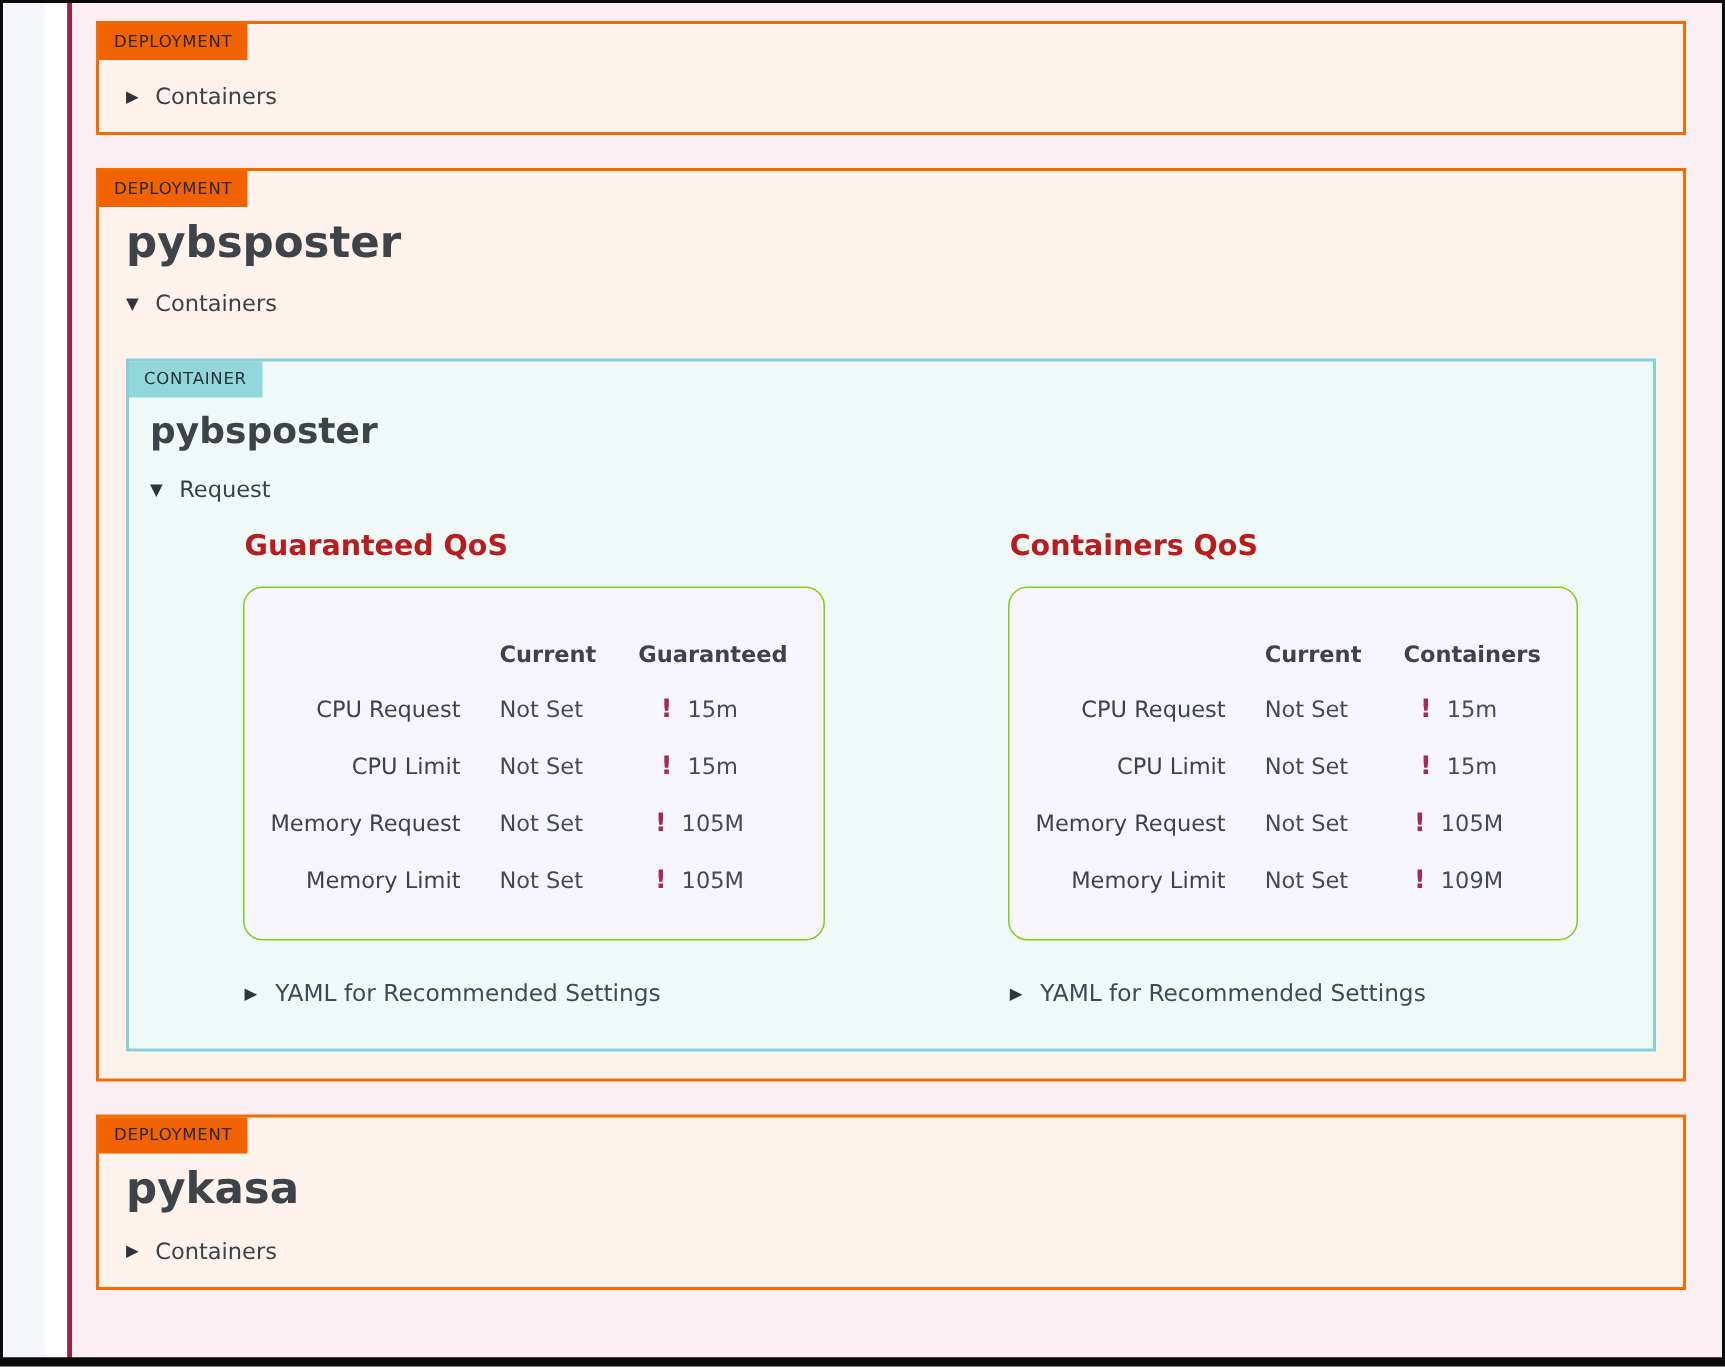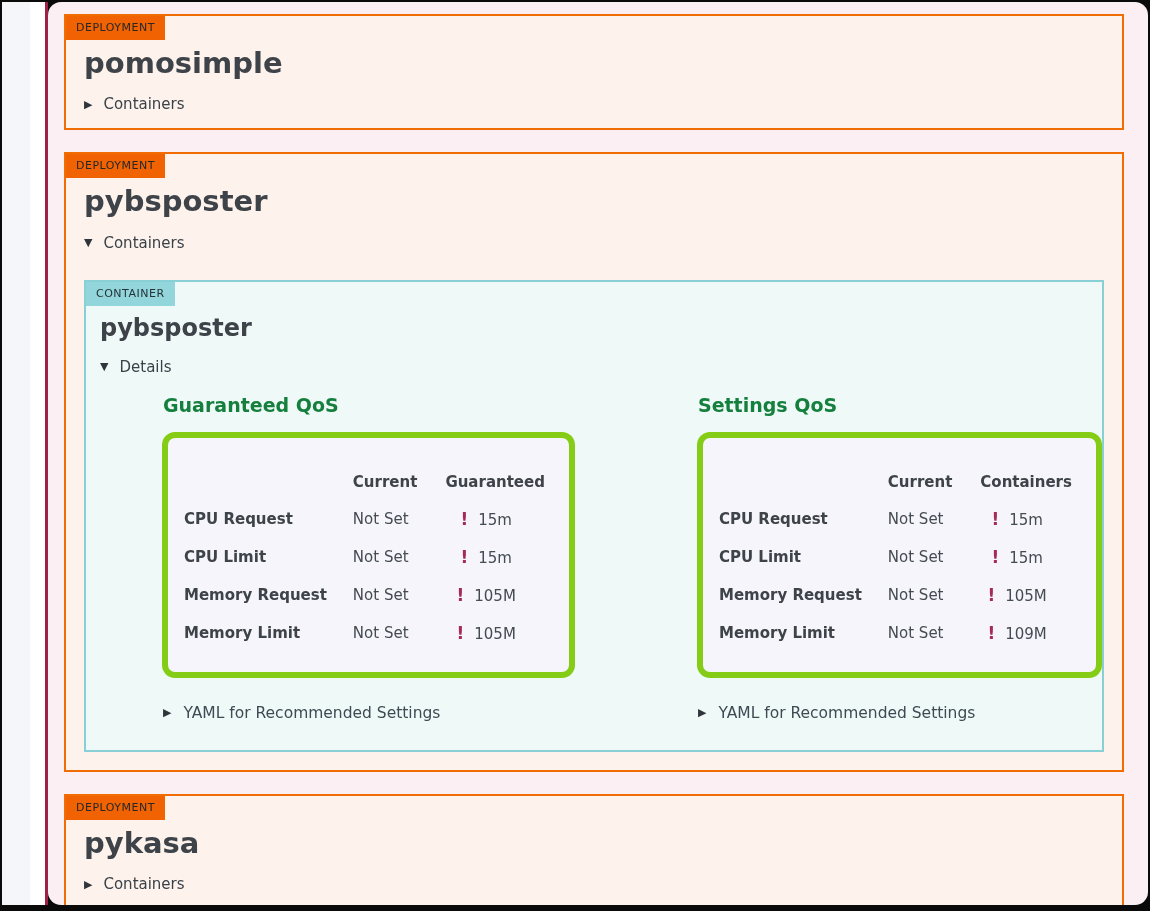--- a/index.html
+++ b/index.html
@@ -16,21 +16,20 @@
     overflow: hidden;
   }
   .gutter-a { width: 28px; background: #F4F6FA; }
   .gutter-b { width: 15px; background: #FFFFFF; }
   .ns-accent { width: 3px; background: #A02048; }
   .ns {
     flex: 1;
     background: #FBEFF3;
     padding: 12px 24px 0 16px;
     overflow: hidden;
-    border-radius: 13px;
   }
 
   
   .dep-card {
     border: 2px solid #F16C02;
     background: #FDF3EC;
     margin-bottom: 22px;
   }
   .badge {
     display: inline-block;
@@ -79,35 +78,36 @@
   
   .qos-row {
     display: flex;
     align-items: flex-start;
     margin: 18px 0 0 76px;
     gap: 122px;
   }
   .qos-title {
     font-size: 19px;
     font-weight: 700;
-    color: #15803d;
+    color: #b91c1c;
     margin: 0 0 16px 1px;
   }
   .qos-panel {
     display: inline-block;
-    border: 6px solid #84cc16;
+    border: 1px solid #84cc16;
     border-radius: 13px;
     background: #F5F5FB;
     padding: 26px 24px 20px 16px;
   }
   table { border-collapse: collapse; }
   th, td { font-size: 15px; color: #454B52; vertical-align: middle; }
   th { font-weight: 700; color: #3E4349; padding-bottom: 20px; }
   .col-label {
-    font-weight: 700;
+    text-align: right;
+    font-weight: 400;
     color: #3E4349;
     padding: 9px 12px 9px 0;
     min-width: 140px;
   }
   .col-current { text-align: left; padding: 9px 0 9px 14px; min-width: 78px; }
   .col-rec { text-align: center; padding: 9px 0 9px 10px; white-space: nowrap; }
   th.col-rec { padding-left: 28px; }
   .warn {
     color: #A62A56;
     font-weight: 800;
@@ -130,41 +130,40 @@
 
 <div class="window">
   <div class="gutter-a"></div>
   <div class="gutter-b"></div>
   <div class="ns-accent"></div>
 
   <div class="ns">
 
     <div class="dep-card">
       <span class="badge">DEPLOYMENT</span>
-      <div class="dep-title">pomosimple</div>
       <div class="toggle-row">
         <span class="tri">▶</span>
         <span>Containers</span>
       </div>
     </div>
 
     <div class="dep-card">
       <span class="badge">DEPLOYMENT</span>
       <div class="dep-title">pybsposter</div>
       <div class="toggle-row">
         <span class="tri">▼</span>
         <span>Containers</span>
       </div>
 
       <div class="container-card">
         <span class="badge teal">CONTAINER</span>
         <div class="container-title">pybsposter</div>
         <div class="toggle-row details-row">
           <span class="tri">▼</span>
-          <span>Details</span>
+          <span>Request</span>
         </div>
 
         <div class="qos-row">
 
           <div class="qos-block">
             <div class="qos-title">Guaranteed QoS</div>
             <div class="qos-panel">
               <table>
                 <tbody>
                     <tr>
@@ -195,21 +194,21 @@
               </tbody>
                 </table>
             </div>
             <div class="yaml-row">
               <span class="tri">▶</span>
               <span>YAML for Recommended Settings</span>
             </div>
           </div>
 
           <div class="qos-block">
-            <div class="qos-title">Settings QoS</div>
+            <div class="qos-title">Containers QoS</div>
             <div class="qos-panel">
               <table>
                 <tbody>
                     <tr>
                   <th class="col-label"></th>
                   <th class="col-current">Current</th>
                   <th class="col-rec">Containers</th>
                 </tr>
                 <tr>
                   <td class="col-label">CPU Request</td>

